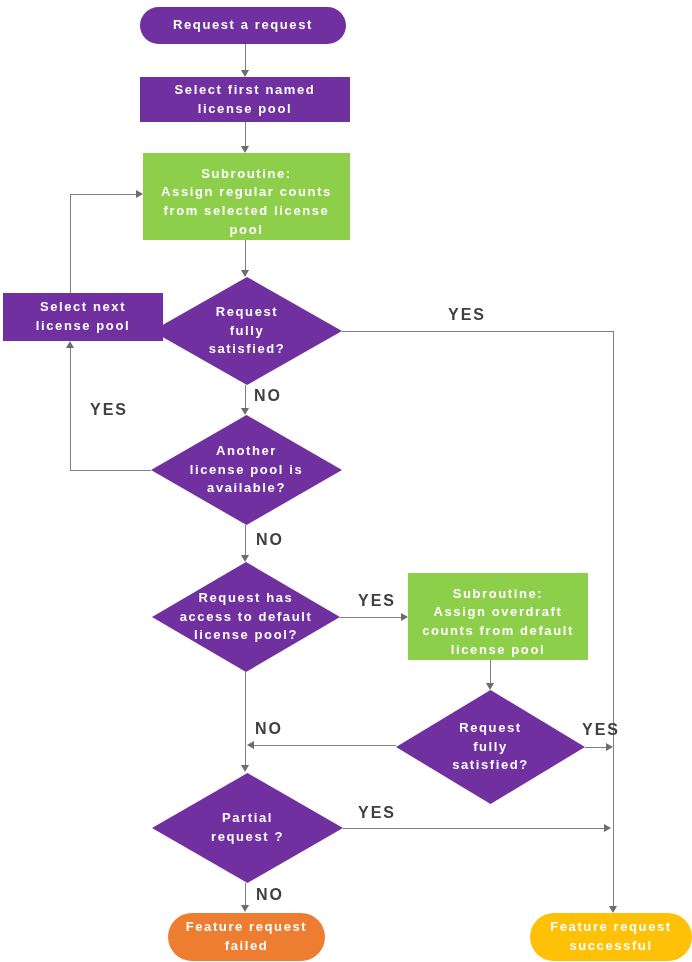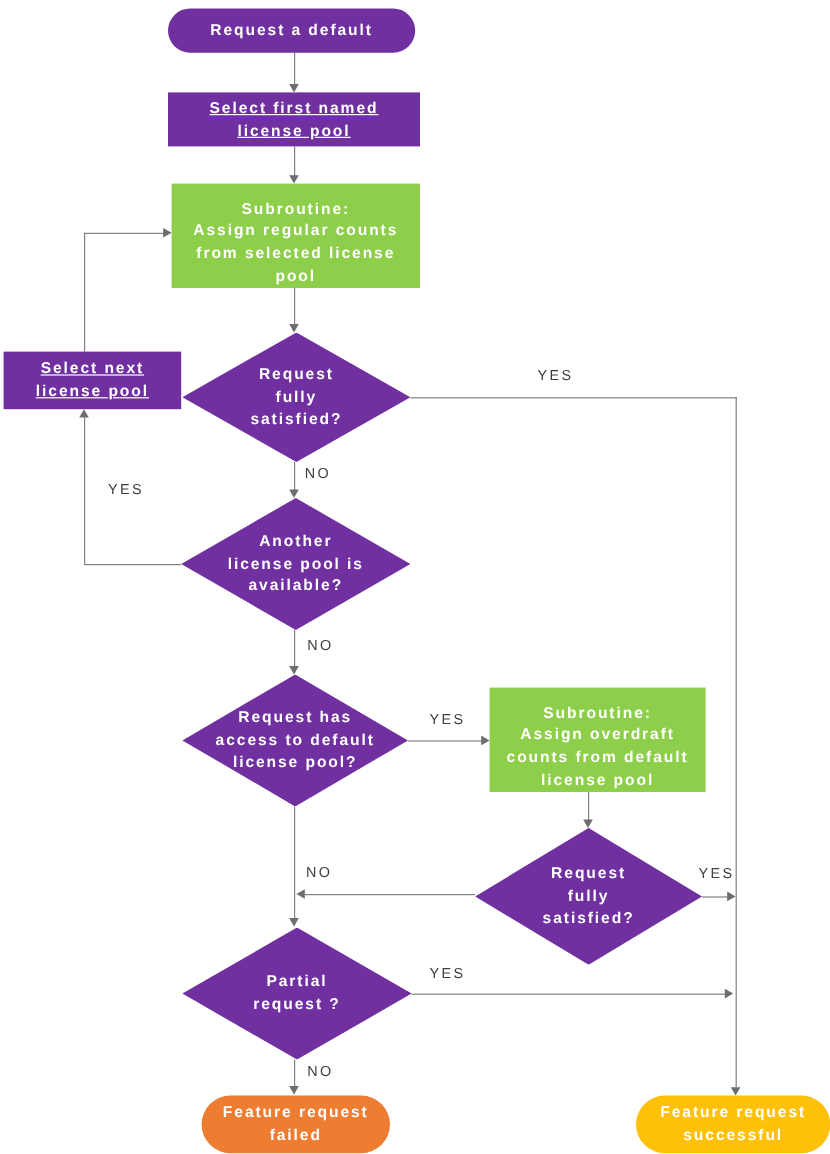--- a/index.html
+++ b/index.html
@@ -17,40 +17,40 @@
     color:#ffffff;
     font-weight:700;
     font-size:13px;
     letter-spacing:1.6px;
     line-height:1.45;
     white-space:pre-line;
     box-sizing:border-box;
   }
   .stadium{border-radius:24px;}
   .terminator-start{background:var(--purple,#7030A0);border-radius:19px;}
-  .proc{background:var(--purple,#7030A0);text-decoration:underline;}
+  .proc{background:var(--purple,#7030A0);}
   .sub{background:var(--green,#8DCE4A);align-items:flex-end;}
   .diamond{
     background:var(--purple,#7030A0);
     clip-path:polygon(50% 0,100% 50%,50% 100%,0 50%);
   }
   .term-failed{background:var(--orange,#ED7D31);}
   .term-success{background:var(--yellow,#FFC107);}
   .line{position:absolute;background:var(--line,#808080);}
   .hl{height:1px;}
   .vl{width:1px;}
   .arrow{position:absolute;width:0;height:0;}
   .arrow.down{border-left:4px solid transparent;border-right:4px solid transparent;border-top:7px solid #6d6d6d;}
   .arrow.up{border-left:4px solid transparent;border-right:4px solid transparent;border-bottom:7px solid #6d6d6d;}
   .arrow.right{border-top:4px solid transparent;border-bottom:4px solid transparent;border-left:7px solid #6d6d6d;}
   .arrow.left{border-top:4px solid transparent;border-bottom:4px solid transparent;border-right:7px solid #6d6d6d;}
   .edge-label{
     position:absolute;
     color:var(--label,#404040);
-    font-size:12px;font-weight:400;letter-spacing:2px;
+    font-size:16px;font-weight:700;letter-spacing:2px;
   }
 </style>
 </head>
 <body>
 
 <div id="canvas">
 
   <div class="line vl" style="left:245px;top:44px;height:27px;"></div>
   <div class="arrow down" style="left:241px;top:70px;"></div>
 
@@ -102,42 +102,42 @@
 
   <div class="line hl" style="left:343px;top:828px;width:262px;"></div>
   <div class="arrow right" style="left:604px;top:824px;"></div>
   <div class="edge-label" style="left:358px;top:804px;">YES</div>
 
   <div class="line vl" style="left:245px;top:883px;height:23px;"></div>
   <div class="arrow down" style="left:241px;top:905px;"></div>
   <div class="edge-label" style="left:256px;top:886px;">NO</div>
 
   <div class="shape terminator-start" style="left:140px;top:7px;width:206px;height:37px;">
-    <span>Request a default</span>
+    <span>Request a request</span>
   </div>
 
   <div class="shape proc" style="left:140px;top:77px;width:210px;height:45px;">
     <span>Select first named
 license pool</span>
   </div>
 
   <div class="shape sub" style="left:143px;top:153px;width:207px;height:87px;">
     <span>Subroutine:
 Assign regular counts
 from selected license
 pool</span>
   </div>
 
   <div class="shape diamond" style="left:152px;top:277px;width:190px;height:108px;">
     <span>Request
 fully
 satisfied?</span>
   </div>
 
-  <div class="shape proc" style="left:3px;top:293px;width:148px;height:48px;">
+  <div class="shape proc" style="left:3px;top:293px;width:160px;height:48px;">
     <span>Select next
 license pool</span>
   </div>
 
   <div class="shape diamond" style="left:152px;top:562px;width:188px;height:110px;">
     <span>Request has
 access to default
 license pool?</span>
   </div>
 

